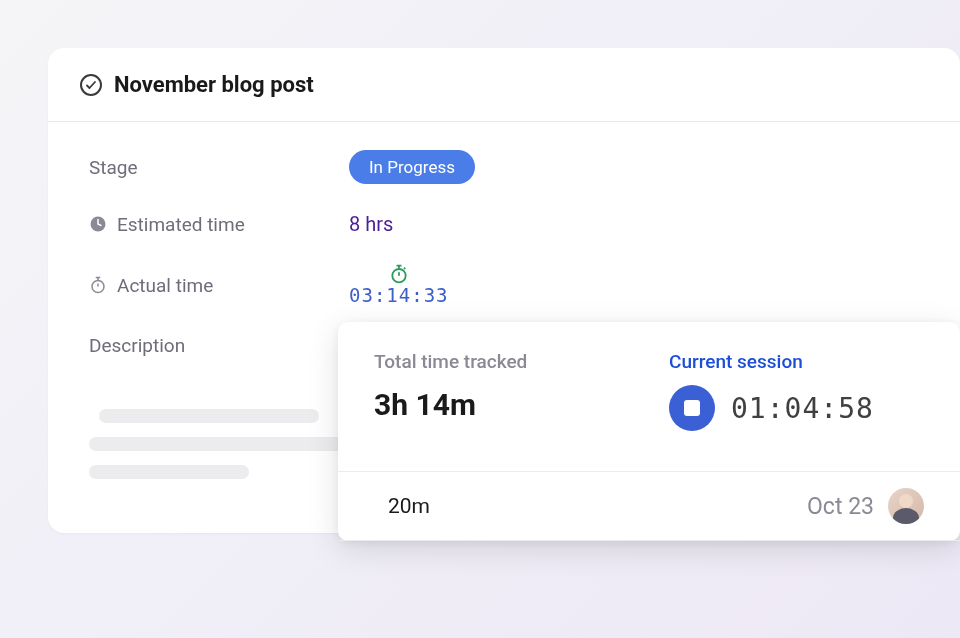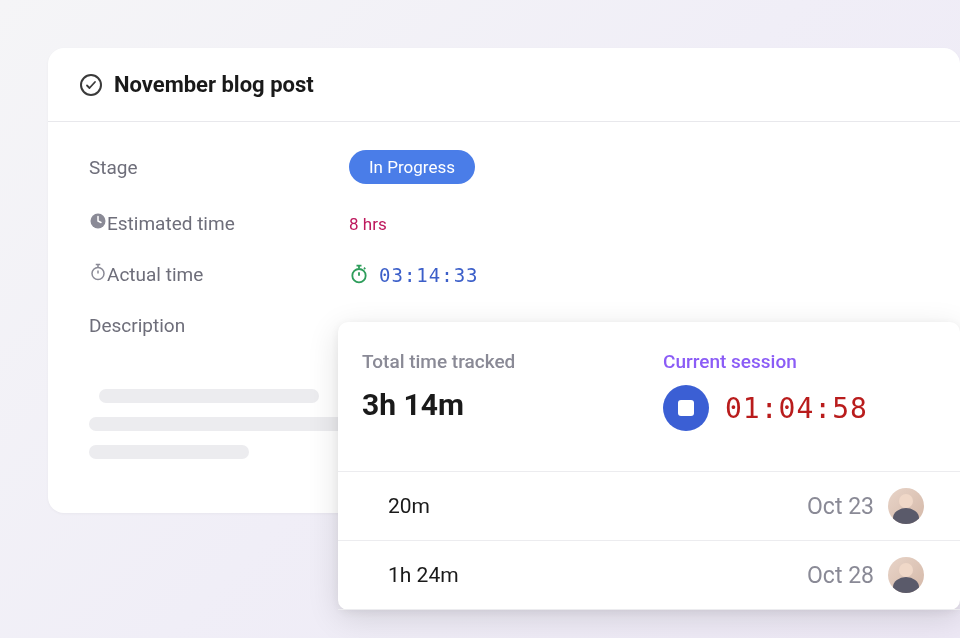--- a/index.html
+++ b/index.html
@@ -54,52 +54,54 @@
       padding: 28px 32px 40px 41px;
     }
     .field-row {
       display: flex;
       align-items: center;
       margin-bottom: 28px;
     }
     .field-label {
       width: 260px;
       display: flex;
-      align-items: flex-start;
+      align-items: center;
+      gap: 10px;
       font-size: 19px;
       color: #6e6e7a;
     }
     .field-label-no-icon {
       width: 260px;
       font-size: 19px;
       color: #6e6e7a;
     }
     .field-icon {
       width: 18px;
       height: 18px;
       color: #8a8a96;
       flex-shrink: 0;
     }
     .field-value {
-      font-size: 17px;
-      color: #be185d;
+      font-size: 20px;
+      color: #4c1d95;
     }
     .stage-badge {
       background: #4a7de8;
       color: white;
       padding: 7px 20px;
       border-radius: 999px;
       font-size: 17px;
       font-weight: 400;
       display: inline-block;
       text-align: center;
     }
     .actual-time-value {
       display: flex;
-      gap: 10px;
+      align-items: center;
+      flex-direction: column;
     }
     .stopwatch-green {
       width: 20px;
       height: 20px;
       color: #2e9d5b;
     }
     .mono-time {
       font-family: 'SF Mono', 'Monaco', 'Consolas', monospace;
       font-size: 19px;
       color: #3c5fc9;
@@ -124,21 +126,21 @@
       position: absolute;
       top: 322px;
       left: 338px;
       width: 622px;
       background: white;
       border-radius: 10px;
       box-shadow: 0 8px 32px rgba(0,0,0,0.12), 0 2px 8px rgba(0,0,0,0.06);
     }
     .popover-top {
       display: flex;
-      padding: 28px 36px 24px 24px;
+      padding: 28px 36px 24px 36px;
       gap: 40px;
     }
     .tracked-block {
       flex: 1;
     }
     .tracked-label {
       font-size: 19px;
       color: #8a8a96;
       margin-bottom: 14px;
       font-weight: 500;
@@ -146,21 +148,21 @@
     .tracked-value {
       font-size: 30px;
       font-weight: 700;
       color: #1a1a1a;
     }
     .session-block {
       flex: 1;
     }
     .session-label {
       font-size: 19px;
-      color: #8b5cf6;
+      color: #1d4ed8;
       margin-bottom: 12px;
       font-weight: 500;
     }
     .session-value-row {
       display: flex;
       align-items: center;
       gap: 16px;
     }
     .stop-button {
       width: 46px;
@@ -174,21 +176,21 @@
     }
     .stop-square {
       width: 16px;
       height: 16px;
       background: white;
       border-radius: 3px;
     }
     .session-time {
       font-family: 'SF Mono', 'Monaco', 'Consolas', monospace;
       font-size: 28px;
-      color: #b91c1c;
+      color: #404040;
       letter-spacing: 1px;
     }
     .log-list {
       border-top: 1px solid #ececef;
       margin-top: 16px;
     }
     .log-row {
       display: flex;
       align-items: center;
       justify-content: space-between;
@@ -318,21 +320,14 @@
     </div>
   </div>
   <div class="log-list">
     <div class="log-row">
       <div class="log-duration">20m</div>
       <div class="log-right">
         <div class="log-date">Oct 23</div>
         <div class="avatar"></div>
       </div>
     </div>
-    <div class="log-row">
-      <div class="log-duration">1h  24m</div>
-      <div class="log-right">
-        <div class="log-date">Oct 28</div>
-        <div class="avatar"></div>
-      </div>
-    </div>
   </div>
 </div>
 
 </body></html>

